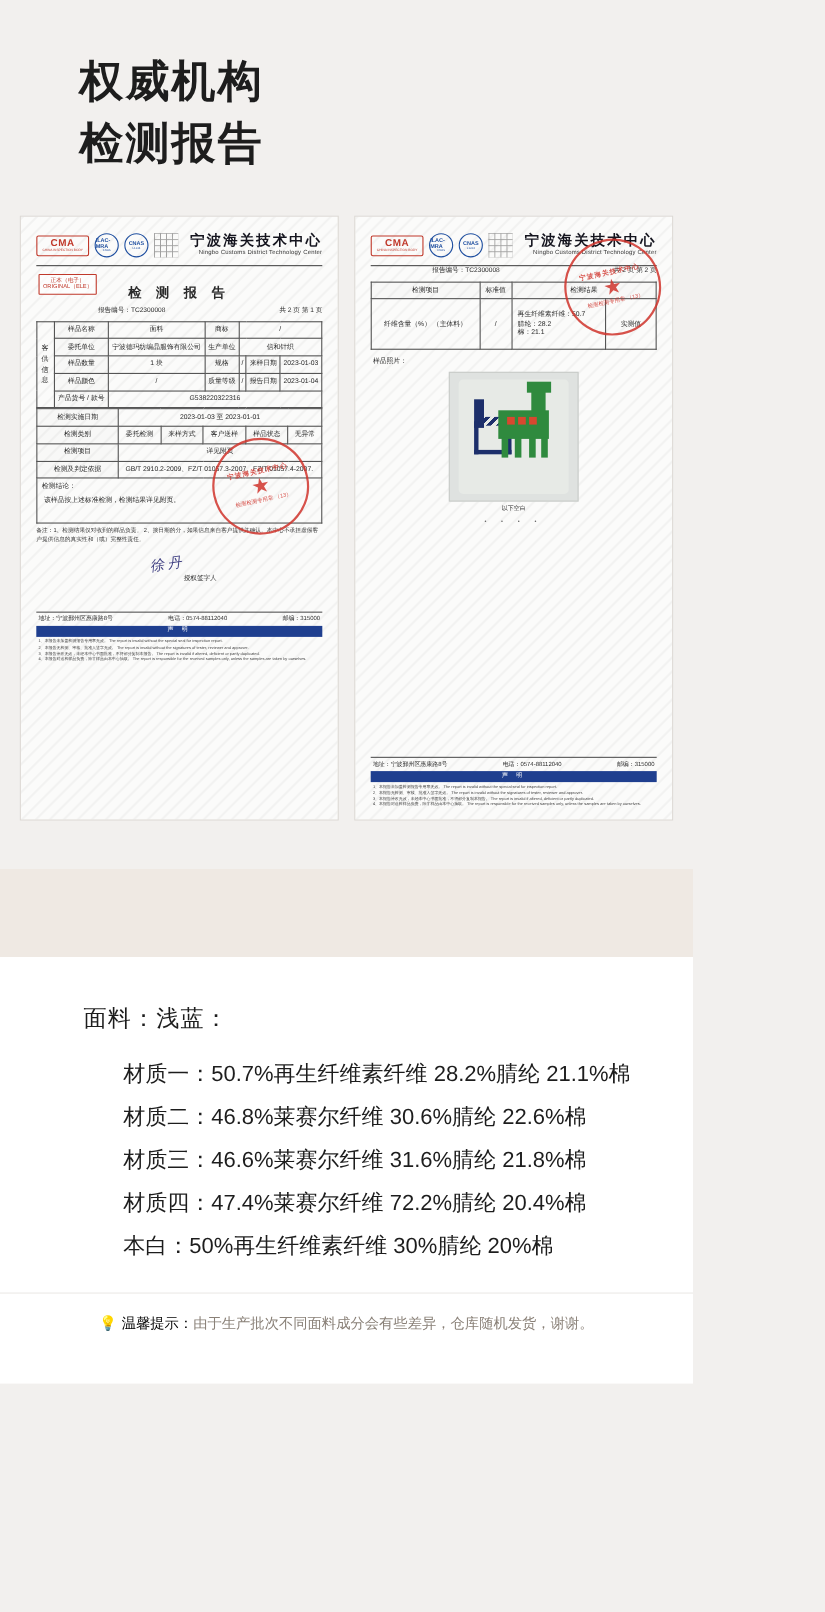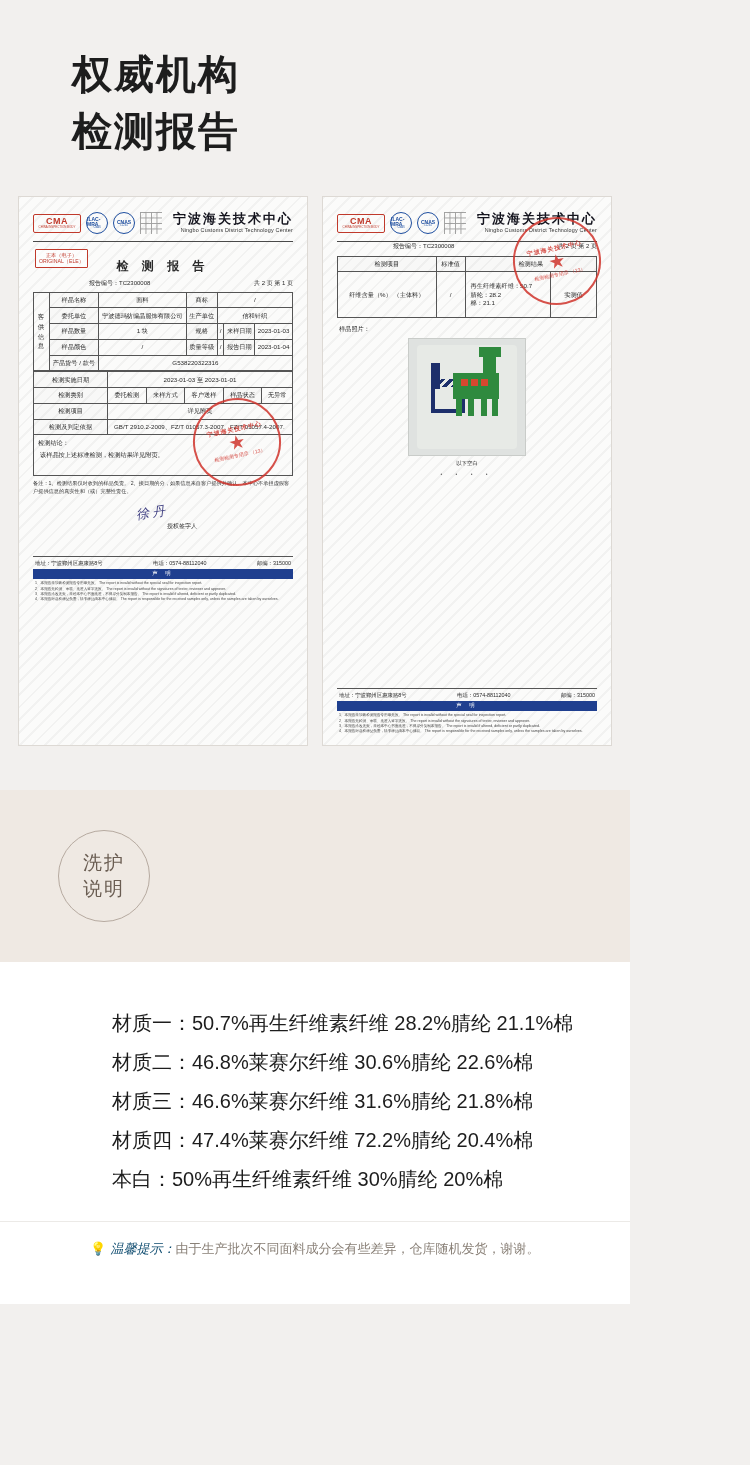--- a/index.html
+++ b/index.html
@@ -252,21 +252,21 @@
   .tip {
     background: #ffffff;
     border-top: 1px solid #eceae7;
     margin-top: 22px;
     padding: 18px 0 22px 0;
     text-align: center;
     font-size: 13px;
     color: #8a8178;
   }
   .tip .bulb { color: #d9b24c; margin-right: 4px; }
-  .tip .kw { color: #0c4a6e; font-style: italic; }
+  .tip .kw { color: #000000; }
 </style>
 </head>
 <body>
 
 <div class="page">
 
   <div class="hero">
     <div class="hero-line">权威机构</div>
     <div class="hero-line">检测报告</div>
   </div>
@@ -493,27 +493,24 @@
       <div class="decl-body">
         <div>1、本报告未加盖检测报告专用章无效。 The report is invalid without the special seal for inspection report.</div>
         <div>2、本报告无检测、审核、批准人签字无效。 The report is invalid without the signatures of tester, reviewer and approver.</div>
         <div>3、本报告涂改无效，未经本中心书面批准，不得部分复制本报告。 The report is invalid if altered, deficient or partly duplicated.</div>
         <div>4、本报告对送检样品负责，除非样品由本中心抽取。 The report is responsible for the received samples only, unless the samples are taken by ourselves.</div>
       </div>
     </div>
   </div>
 
   <div class="care">
-    <div class="care-badge">
-      <span>洗护</span>
-      <span>说明</span>
-    </div>
   </div>
 
   <div class="fabric">
+    <div class="fabric-title">面料：浅蓝：</div>
     <div class="fabric-rows">
       <div class="row">材质一：50.7%再生纤维素纤维 28.2%腈纶 21.1%棉</div>
       <div class="row">材质二：46.8%莱赛尔纤维 30.6%腈纶 22.6%棉</div>
       <div class="row">材质三：46.6%莱赛尔纤维 31.6%腈纶 21.8%棉</div>
       <div class="row">材质四：47.4%莱赛尔纤维 72.2%腈纶 20.4%棉</div>
       <div class="row">本白：50%再生纤维素纤维 30%腈纶 20%棉</div>
     </div>
 
     <div class="tip">
       <span class="bulb">💡</span><span class="kw">温馨提示：</span><span>由于生产批次不同面料成分会有些差异，仓库随机发货，谢谢。</span>

